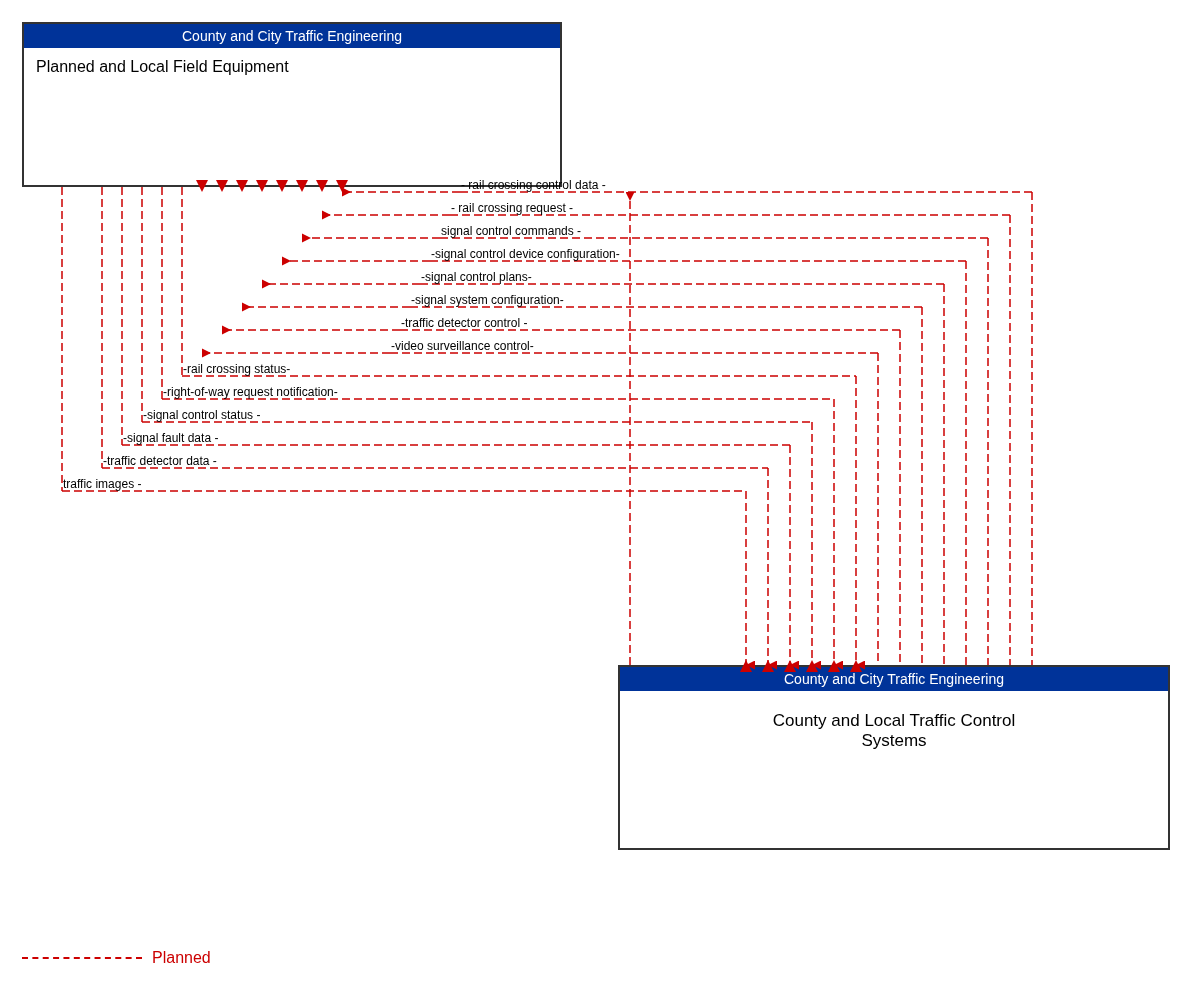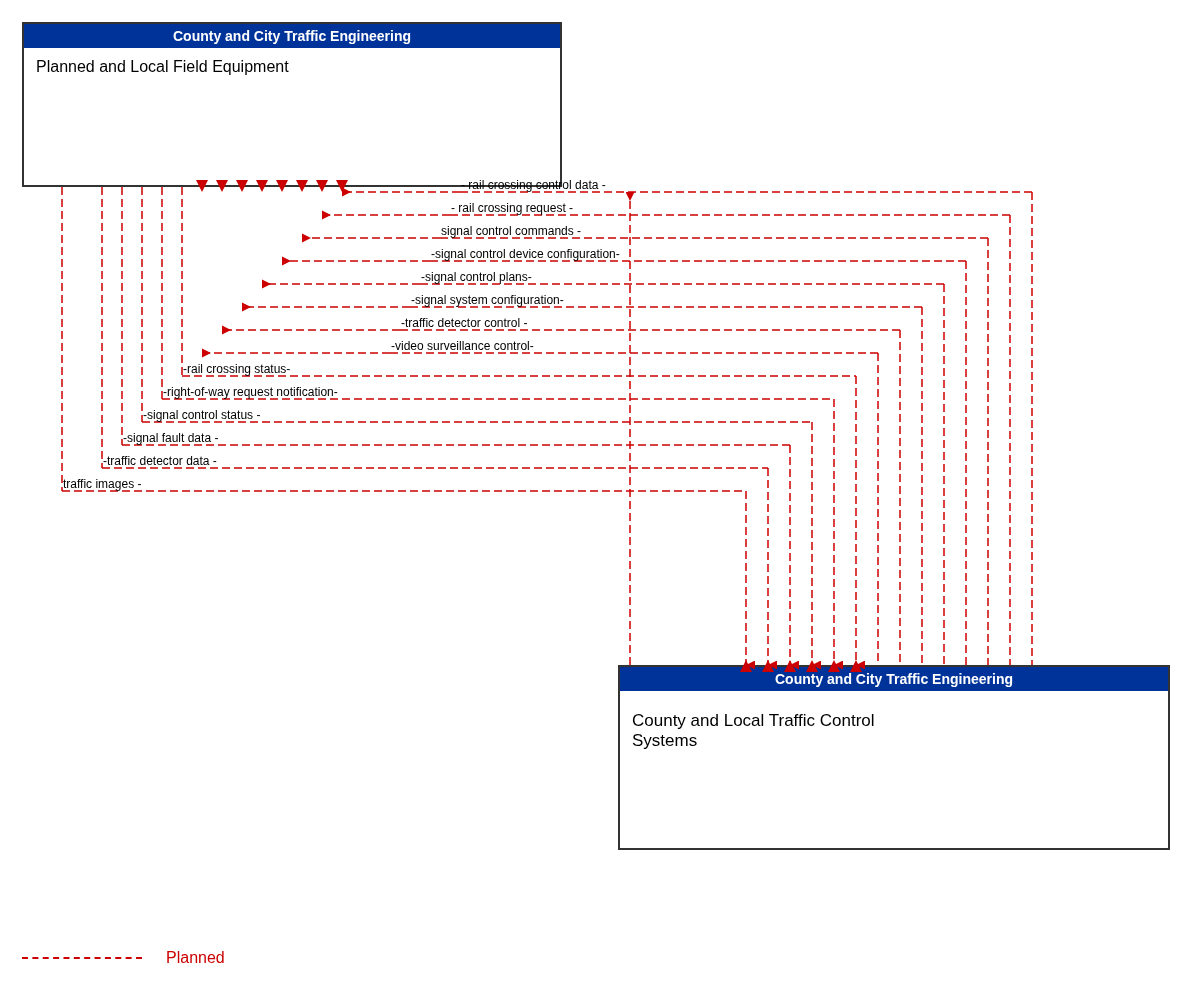--- a/index.html
+++ b/index.html
@@ -20,21 +20,21 @@
 
     
     .box {
       position: absolute;
       border: 2px solid #333;
       background: #fff;
     }
     .box-header {
       background: #003399;
       color: #fff;
-      font-weight: bold;
+      font-weight: normal;
       font-size: 14px;
       padding: 4px 8px;
       text-align: center;
     }
     .box-body {
       font-size: 16px;
       font-weight: normal;
       color: #000;
       padding: 10px 12px;
       text-align: left;
@@ -71,21 +71,21 @@
       position: absolute;
       bottom: 30px;
       left: 22px;
       display: flex;
       align-items: center;
       gap: 10px;
     }
     .legend-line {
       display: flex;
       align-items: center;
-      gap: 24px;
+      gap: 10px;
     }
     .legend-dash {
       width: 120px;
       border-top: 2px dashed #cc0000;
     }
     .legend-label {
       color: #cc0000;
       font-size: 16px;
     }
   </style>
@@ -94,21 +94,21 @@
 
 <div class="diagram-container">
 
   <div class="box box-left">
     <div class="box-header">County and City Traffic Engineering</div>
     <div class="box-body">Planned and Local Field Equipment</div>
   </div>
 
   <div class="box box-right">
     <div class="box-header">County and City Traffic Engineering</div>
-    <div class="box-body" style="padding-top:20px; font-size:17px;">County and Local Traffic Control<br>Systems</div>
+    <div class="box-body" style="text-align:center; padding-top:20px; font-size:17px;">County and Local Traffic Control<br>Systems</div>
   </div>
 
   <svg class="diagram-svg">
     <defs>
       <marker id="arrow-red-left" markerWidth="8" markerHeight="8" refX="6" refY="3" orient="auto">
         <path d="M6,0 L0,3 L6,6 Z" fill="#cc0000"></path>
       </marker>
       <marker id="arrow-red-down" markerWidth="8" markerHeight="8" refX="3" refY="6" orient="auto">
         <path d="M0,0 L3,6 L6,0 Z" fill="#cc0000"></path>
       </marker>

